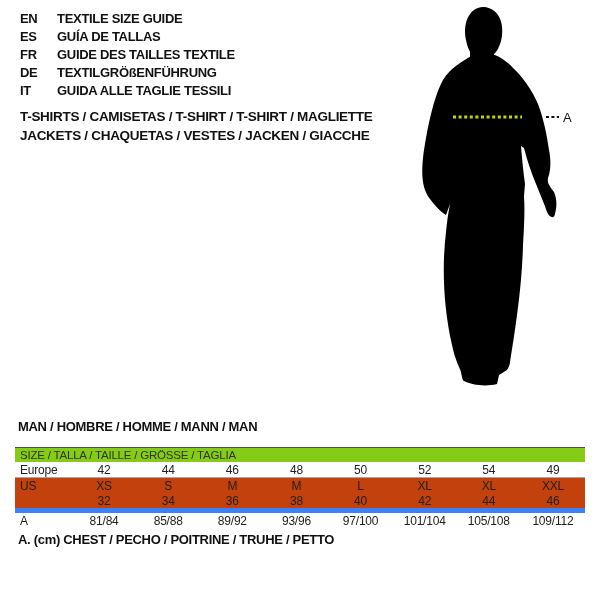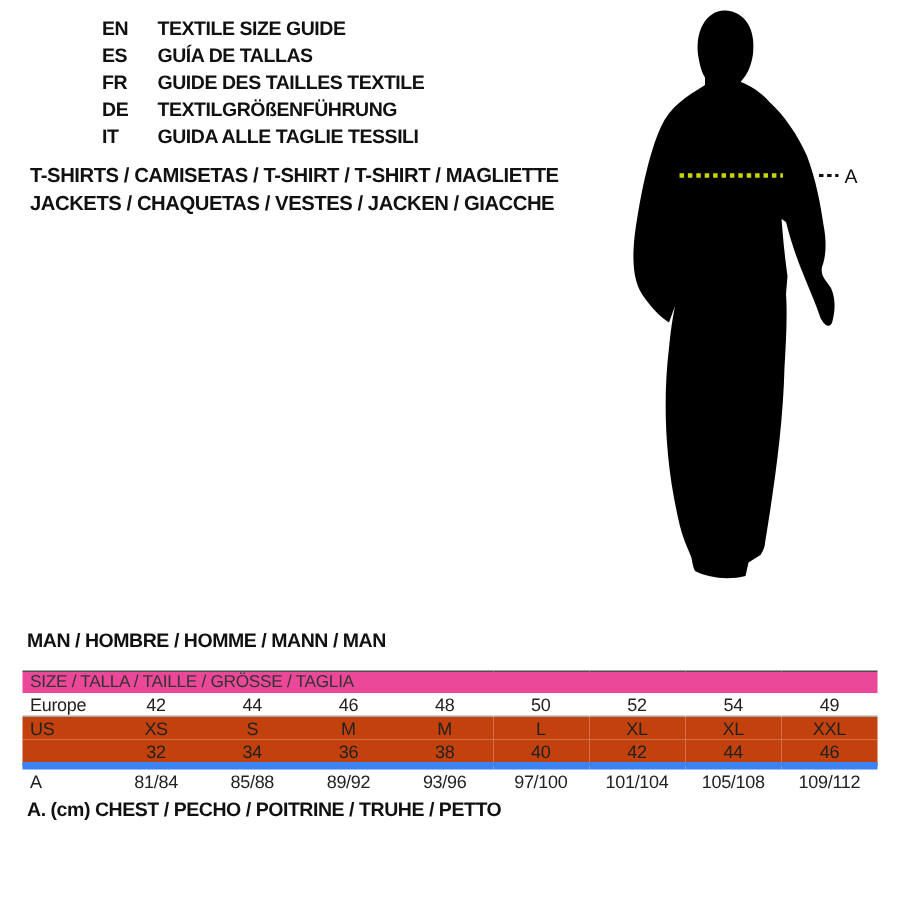--- a/index.html
+++ b/index.html
@@ -1,21 +1,21 @@
 <!DOCTYPE html>
 <html><head>
 <meta charset="utf-8">
 <style>
   html,body{margin:0;padding:0;background:#fff;}
   #canvas{
     position:relative;width:600px;height:600px;background:#ffffff;
     font-family:"Liberation Sans", sans-serif;color:#111;overflow:hidden;
   }
   
-  .lang-block{position:absolute;left:20px;top:10px;margin-left:48px;}
+  .lang-block{position:absolute;left:20px;top:10px;}
   .lang-row{display:flex;line-height:18px;font-size:13px;font-weight:bold;letter-spacing:-0.3px;}
   .lang-code{width:37px;flex:0 0 37px;}
   
   .cat-block{position:absolute;left:20px;top:107px;}
   .cat-line{font-size:13.5px;font-weight:bold;line-height:19px;letter-spacing:-0.3px;white-space:nowrap;}
   
   .figure-wrap{position:absolute;left:410px;top:0px;width:190px;height:400px;}
   .figure-wrap svg{display:block;}
   .measure-a{font-family:"Liberation Sans",sans-serif;font-size:13px;fill:#111;}
   
@@ -24,21 +24,21 @@
   .size-table{
     position:absolute;left:15px;top:447px;width:570px;
     border-collapse:collapse;table-layout:fixed;
     border-top:1px solid #4d4d4d;
     font-size:12px;letter-spacing:-0.2px;
   }
   .size-table col.label-col{width:57px;}
   .size-table td{padding:0;height:15px;text-align:center;vertical-align:middle;color:#222;}
   .size-table td.row-label{text-align:left;padding-left:5px;}
   .size-table tr.header-row td{
-    background:#ec4899;text-align:left;padding-left:5px;height:14px;
+    background:#84cc16;text-align:left;padding-left:5px;height:14px;
     font-size:11.5px;color:#333;
   }
   .size-table tr.shaded td{background:#c2410c;}
   .size-table tr.row-europe td{border-bottom:1px solid #a6a6a6;}
   .size-table tr.row-num td{border-bottom:5px solid #3b82f6;}
   
   .footnote{position:absolute;left:18px;top:532px;font-size:13px;font-weight:bold;letter-spacing:-0.3px;}
 </style>
 </head>
 <body>

